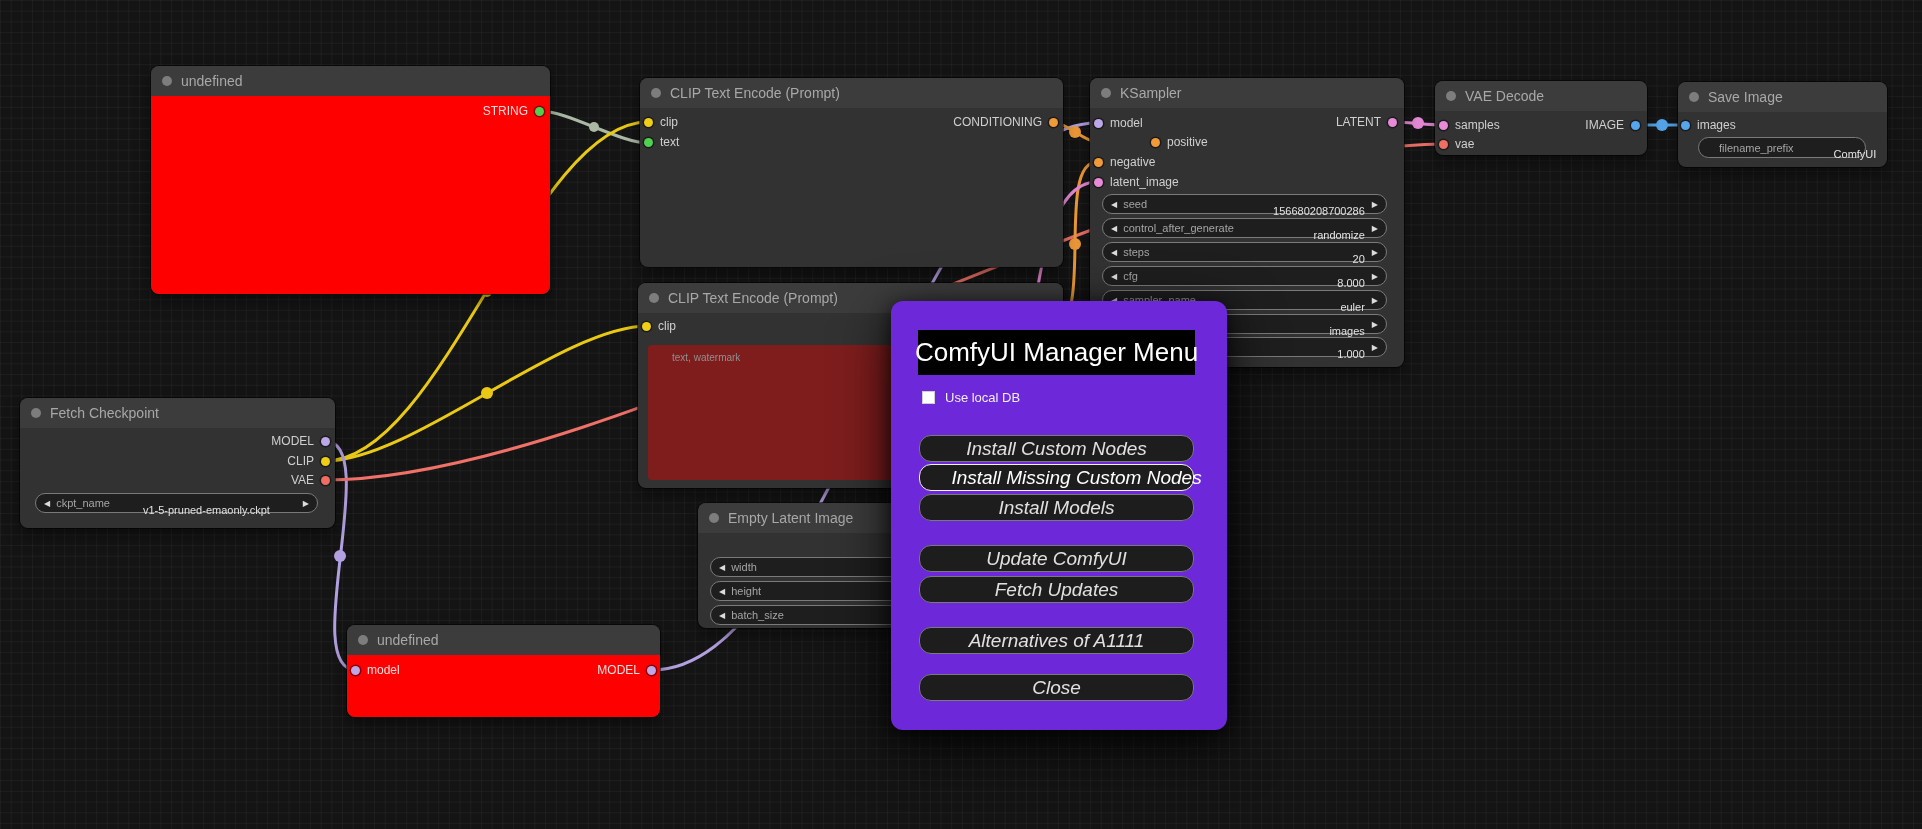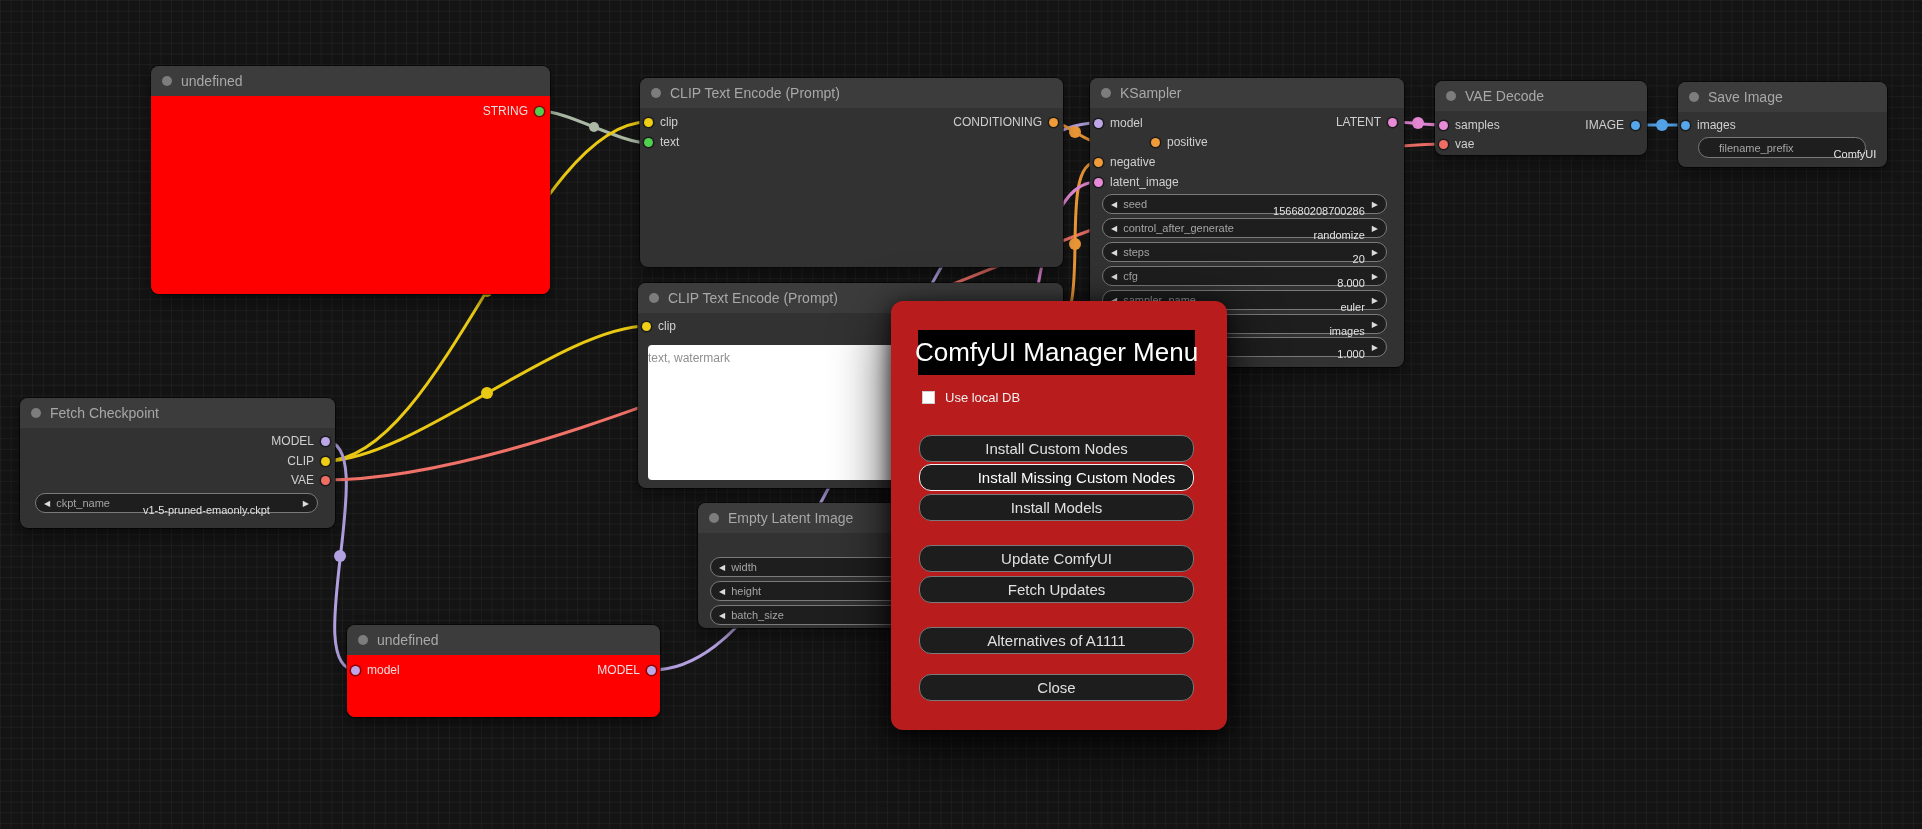--- a/index.html
+++ b/index.html
@@ -29,34 +29,34 @@
   .onred{color:#e9dede;}
 
   .widget{position:absolute;height:20px;background:#1e1e1e;border:1px solid #7a7a7a;
     border-radius:11px;display:flex;align-items:center;padding:0 8px;box-sizing:border-box;
     font-size:11px;color:#a5a5a5;z-index:3;}
   .widget .arr{font-size:8px;color:#dcdcdc;flex:none;}
   .widget .wlabel{margin-left:6px;white-space:nowrap;}
   .widget .wvalue{margin-left:auto;margin-right:7px;color:#e3e3e3;white-space:nowrap;margin-top:13px;}
   .widget.noarr .wvalue{margin-right:0;}
 
-  .textarea{position:absolute;background:#ffffff;border-radius:4px;color:#8f8f8f;
-    font-size:12px;padding:6px 0;box-sizing:border-box;z-index:3;line-height:1.3;}
+  .textarea{position:absolute;background:#7f1d1d;border-radius:4px;color:#8f8f8f;
+    font-size:10px;padding:6px 24px;box-sizing:border-box;z-index:3;line-height:1.3;}
 
   .dialog{position:absolute;left:891px;top:301px;width:336px;height:429px;z-index:10;
-    background:#b91c1c;border-radius:12px;
+    background:#6d28d9;border-radius:12px;
     box-shadow:0 16px 55px rgba(0,0,0,.8),0 4px 18px rgba(0,0,0,.65);}
   .dlg-title{position:absolute;left:27px;top:29px;width:277px;height:45px;background:#000;
     color:#fff;font-size:26px;display:flex;align-items:center;justify-content:center;white-space:nowrap;}
   .dlg-check{position:absolute;left:31px;top:89px;display:flex;align-items:center;gap:10px;
     color:#f0f0f0;font-size:13px;}
   .checkbox{width:13px;height:13px;background:#fff;border:1px solid #cfcfcf;box-sizing:border-box;flex:none;}
   .dlg-btn{position:absolute;left:28px;width:275px;height:27px;background:#1d1d1d;
-    border:1px solid #7a7a7a;border-radius:12px;color:#e0e0e0;font-size:15px;
-    display:flex;align-items:center;justify-content:center;box-sizing:border-box;white-space:nowrap;}
+    border:1px solid #7a7a7a;border-radius:12px;color:#e0e0e0;font-size:19px;
+    display:flex;align-items:center;justify-content:center;box-sizing:border-box;white-space:nowrap;font-style:italic;}
   .dlg-btn.hot{border:1.5px solid #f2f2f2;color:#fff;padding-left:40px;}
 </style>
 </head>
 <body>
 
 <div class="canvas"></div>
 
 <svg id="wires" width="1922" height="829" viewBox="0 0 1922 829">
   <path d="M540,111 C568,111 620,143 648,143" stroke="#aab8a4"></path>
   <path d="M325,461 C442,461 531,122 648,122" stroke="#e9c913"></path>

